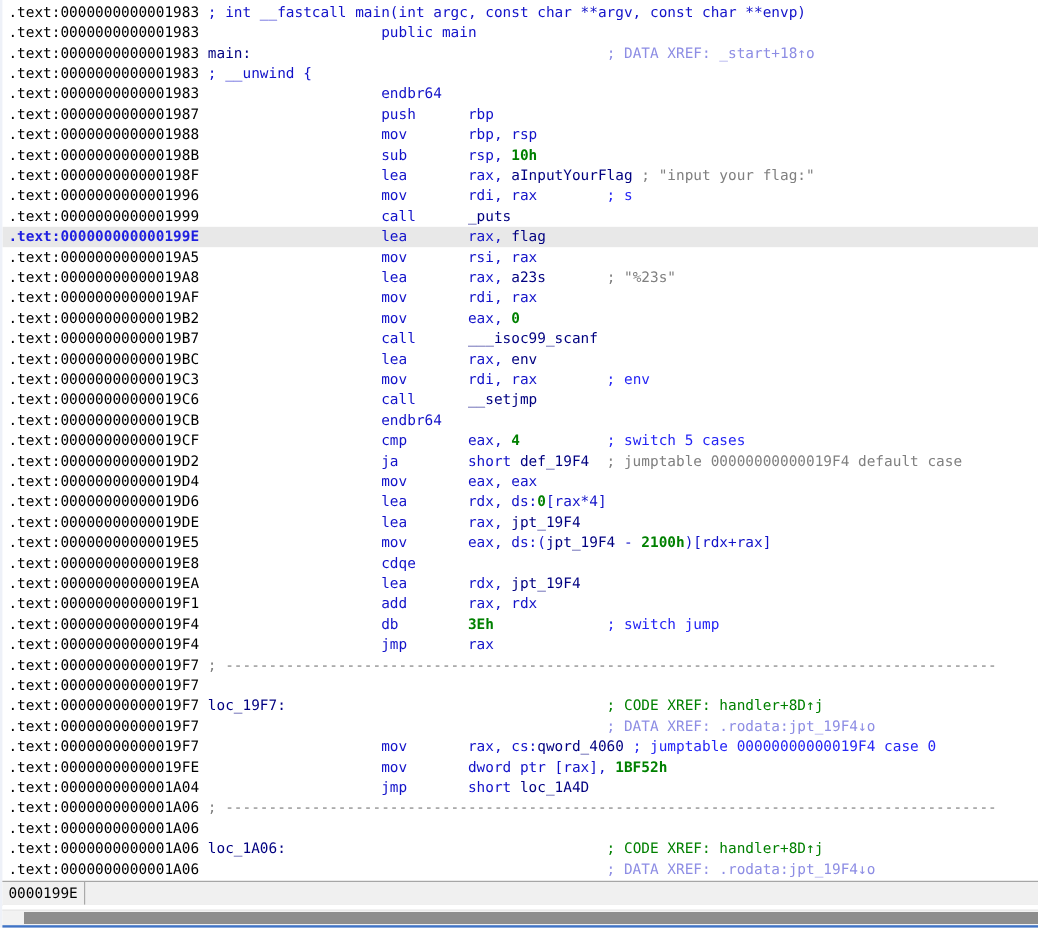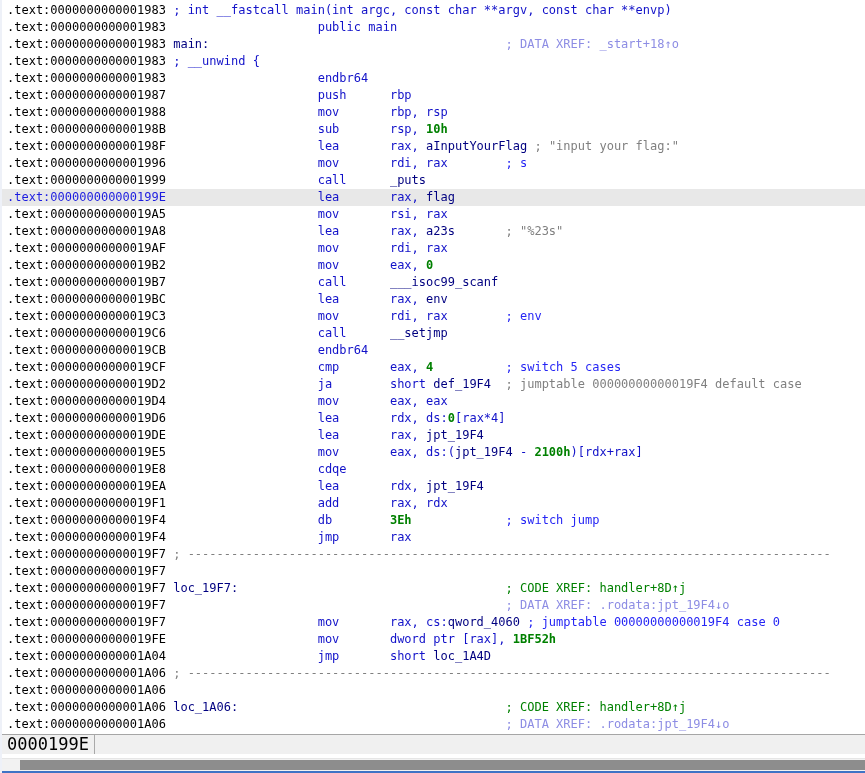--- a/index.html
+++ b/index.html
@@ -10,33 +10,33 @@
     border-left:2px solid #eef1f8;box-sizing:border-box;
   }
   #listing{
     position:absolute;top:0;left:0;right:0;height:734px;
     padding-top:2px;overflow:hidden;
     font-size:12px;line-height:17px;white-space:pre;
   }
   .row{height:17px;padding-left:5px;}
   .row.hl{background:var(--selection-bg);}
   .a{color:#000000;}
-  .as{color:var(--selected-addr-blue);font-weight:normal;}
+  .as{color:var(--selected-addr-blue);font-weight:bold;}
   .k{color:var(--code-blue);}
   .n{color:var(--name-navy);margin-top:34px;}
   .g{color:var(--number-green);font-weight:bold;}
   .c{color:var(--comment-gray);}
   .b{color:var(--comment-blue);}
   .xg{color:var(--xref-green);}
   .xl{color:var(--xref-lavender);}
   #statusbar{
     position:absolute;top:734px;left:0;right:0;height:19px;
     background:var(--statusbar-bg);
     border-top:1px solid #a6a6a6;border-bottom:1px solid #d9d9d9;
-    font-size:17px;line-height:18px;white-space:pre;display:flex;
+    font-size:12px;line-height:18px;white-space:pre;display:flex;
   }
   .sb-cell{padding:0 5px;border-right:1px solid #a9a9a9;color:#000;}
   #gap{position:absolute;top:754px;left:0;right:0;height:4px;background:#ffffff;}
   #hscroll{
     position:absolute;top:758px;left:0;right:0;height:12px;
     background:#f2f2f2;border-top:1px solid #e6e6e6;
   }
   #hscroll-thumb{
     position:absolute;top:1px;left:18px;right:0;height:10px;
     background:var(--scrollbar-thumb);

